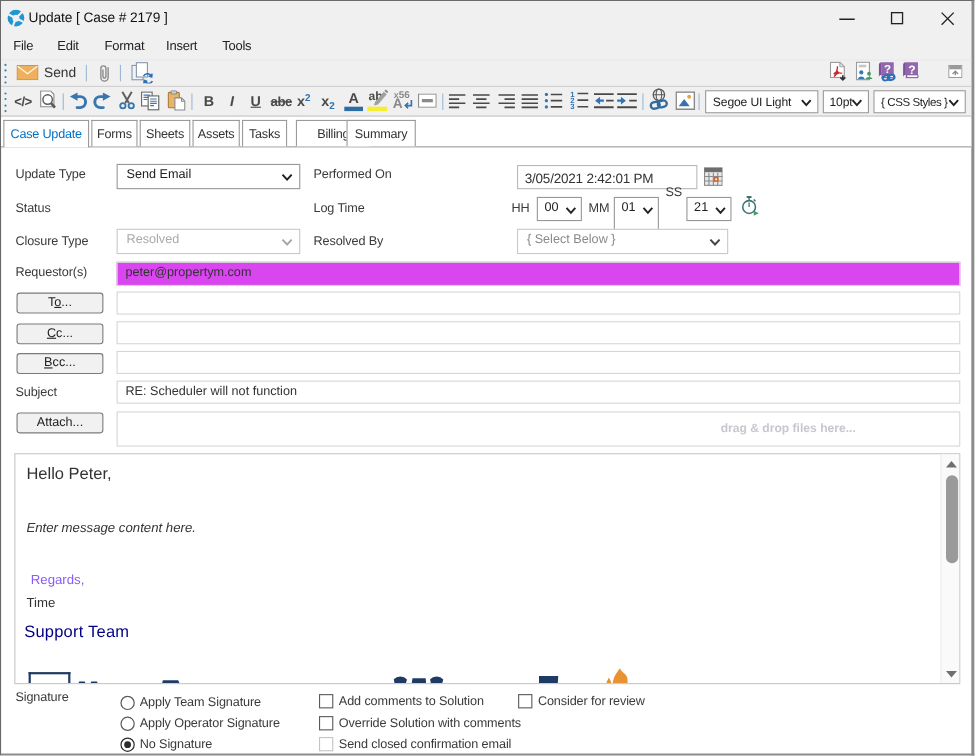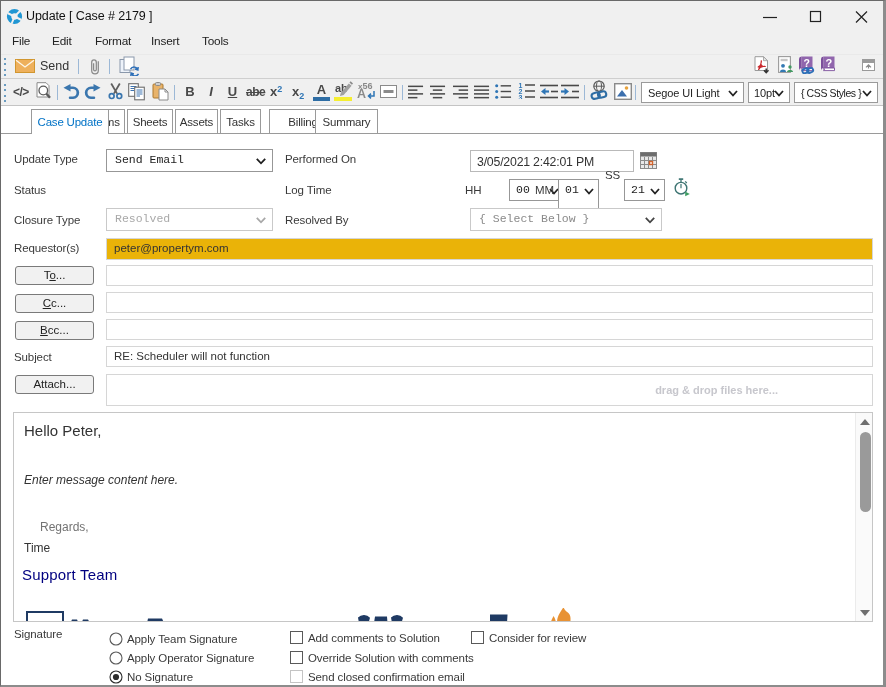--- a/index.html
+++ b/index.html
@@ -16,24 +16,24 @@
   .grip { position:absolute; width:3px; display:flex; flex-direction:column; justify-content:space-between; }
   .grip i { width:2px; height:2px; background:#3c7fb1; border-radius:50%; }
   .tsep { position:absolute; width:1px; background:#9cb8d6; }
   .ticon { position:absolute; }
   .ddl { position:absolute; height:21px; background:#fff; border:1px solid #9a9a9a; font-size:11px; color:#222; line-height:20px; padding-left:6px; letter-spacing:-0.1px; }
   .ddl svg { position:absolute; right:5px; top:6px; }
   
   .tabs { position:absolute; left:0; top:106px; width:882px; height:27px; background:#fff; }
   .tab { position:absolute; top:2px; height:24px; border:1px solid #9a9a9a; border-bottom:none; background:#fff; font-size:11.5px; color:#333; text-align:center; line-height:24px; letter-spacing:-0.2px; }
   .tabline { position:absolute; left:0; top:26px; width:882px; height:1px; background:#9a9a9a; }
-  .tab.active { color:#0072c6; height:25px; z-index:3;margin-left:28px; }
+  .tab.active { color:#0072c6; height:25px; z-index:3; }
   
   .lbl { position:absolute; font-size:11.5px; color:#3a3a3a; letter-spacing:-0.1px; }
-  .sel { position:absolute; background:#fff; border:1px solid #979797; font-size:11.5px; color:#222;font-family:Liberation Mono, monospace; }
+  .sel { position:absolute; background:#fff; border:1px solid #979797; font-size:11.5px; color:#222; }
   .sel .tx { position:absolute; left:8px; top:3px; }
   .sel svg { position:absolute; right:6px; top:7px; }
   .sel.dis { border-color:#c9c9c9; color:#a9a9a9; }
   .inp { position:absolute; background:#fff; border:1px solid #d6d6d6; font-size:11.5px; color:#333; }
   .inp .tx { position:absolute; left:7px; top:3px; }
   .btn { position:absolute; left:14px; width:79px; height:19px; background:#f1f1f1; border:1px solid #7a7a7a; border-radius:3px; font-size:11.5px; color:#222; text-align:center; line-height:17px; }
   .u { text-decoration:underline; }
 </style>
 </head>
 <body>
@@ -336,21 +336,21 @@
         <line x1="12.5" y1="5" x2="12.5" y2="17"></line>
    <line x1="0" y1="8.5" x2="17" y2="8.5"></line>
         <line x1="0" y1="12.5" x2="17" y2="12.5"></line>
       </g>
    <rect x="9.5" y="9.5" width="3" height="3" fill="#fff" stroke="#d2622a" stroke-width="1.4"></rect>
  </svg>
 
  <div class="lbl" style="left:13px;top:183px">Status</div>
  <div class="lbl" style="left:284px;top:183px">Log Time</div>
  <div class="lbl" style="left:464px;top:183px">HH</div>
- <div class="sel" style="left:508px;top:178px;width:55px;height:22px">
+ <div class="sel" style="left:487px;top:178px;width:41px;height:22px">
       <span class="tx" style="left:6px">00</span>
    <svg width="10" height="10" viewBox="0 0 10 10" style="right:4px">
         <path d="M 1 2 L 5 6.5 L 9 2" fill="none" stroke="#222" stroke-width="1.8"></path>
       </svg>
     </div>
  <div class="lbl" style="left:534px;top:183px">MM</div>
  <div class="sel" style="left:557px;top:178px;width:41px;height:33px">
       <span class="tx" style="left:6px">01</span>
    <svg width="10" height="10" viewBox="0 0 10 10" style="right:4px">
         <path d="M 1 2 L 5 6.5 L 9 2" fill="none" stroke="#222" stroke-width="1.8"></path>
@@ -381,21 +381,21 @@
     </div>
  <div class="lbl" style="left:284px;top:213px">Resolved By</div>
  <div class="sel" style="left:469px;top:207px;width:192px;height:23px;border-color:#c9c9c9">
       <span class="tx" style="color:#8a8a8a">{ Select Below }</span>
    <svg width="10" height="9" viewBox="0 0 10 9">
         <path d="M 0.8 1.8 L 5 6.3 L 9.2 1.8" fill="none" stroke="#444" stroke-width="1.8"></path>
       </svg>
     </div>
 
  <div class="lbl" style="left:13px;top:241px">Requestor(s)</div>
- <div class="inp" style="left:105px;top:237px;width:767px;height:22px;background:#eab308">
+ <div class="inp" style="left:105px;top:237px;width:767px;height:22px;background:#d946ef">
       <span class="tx">peter@propertym.com</span>
     </div>
 
  <div class="btn" style="top:265px">T<span class="u">o</span>...</div>
  <div class="inp" style="left:105px;top:264px;width:767px;height:21px"></div>
  <div class="btn" style="top:293px"><span class="u">C</span>c...</div>
  <div class="inp" style="left:105px;top:291px;width:767px;height:21px"></div>
  <div class="btn" style="top:320px"><span class="u">B</span>cc...</div>
  <div class="inp" style="left:105px;top:318px;width:767px;height:21px"></div>
  <div class="lbl" style="left:13px;top:350px">Subject</div>
@@ -403,21 +403,21 @@
       <span class="tx">RE: Scheduler will not function</span>
     </div>
  <div class="btn" style="top:374px">Attach...</div>
  <div class="inp" style="left:105px;top:373px;width:767px;height:32px">
    <span style="position:absolute;right:94px;top:9px;color:#c7c7cd;font-weight:bold;font-size:11px">drag &amp; drop files here...</span>
  </div>
 
  <div class="abs" style="left:12px;top:411px;width:860px;height:210px;border:1px solid #c6c6c6;background:#fff;overflow:hidden">
    <div class="abs" style="left:10px;top:9px;font-size:15px;color:#333">Hello Peter,</div>
    <div class="abs" style="left:10px;top:60px;font-size:12px;color:#333;font-style:italic">Enter message content here.</div>
-   <div class="abs" style="left:26px;top:107px;font-size:12px;color:#737373">Regards,</div>
+   <div class="abs" style="left:14px;top:107px;font-size:12px;color:#8b5cf6">Regards,</div>
    <div class="abs" style="left:10px;top:128px;font-size:12px;color:#333">Time</div>
    <div class="abs" style="left:8px;top:153px;font-size:15px;font-weight:normal;color:#000080;letter-spacing:0.2px">Support Team</div>
 
    <div class="abs" style="left:12px;top:198px;width:38px;height:12px;border:2px solid #1f3a63;border-bottom:none"></div>
    <svg class="abs" style="left:52px;top:195px" width="520" height="15" viewBox="0 0 520 15">
      <g fill="#1f3a63">
        <path d="M 6 11.5 L 11 11.5 L 12.5 15 L 4.5 15 Z M 17 11.5 L 22 11.5 L 24 15 L 15.5 15 Z"></path>
        <path d="M 82 10.5 L 96 10.5 L 98 15 L 81 15 Z"></path>
        <path d="M 292 9.5 A 8 8 0 0 1 304 9.7 L 302.5 15 L 293 15 Z M 309 8.5 L 321 8.5 L 321.5 15 L 308 15 Z M 325 9.5 A 8 8 0 0 1 337 9.7 L 335.5 15 L 326 15 Z"></path>
        <path d="M 424 6.5 L 424 15 L 441 15 L 441.5 6.5 Z"></path>

